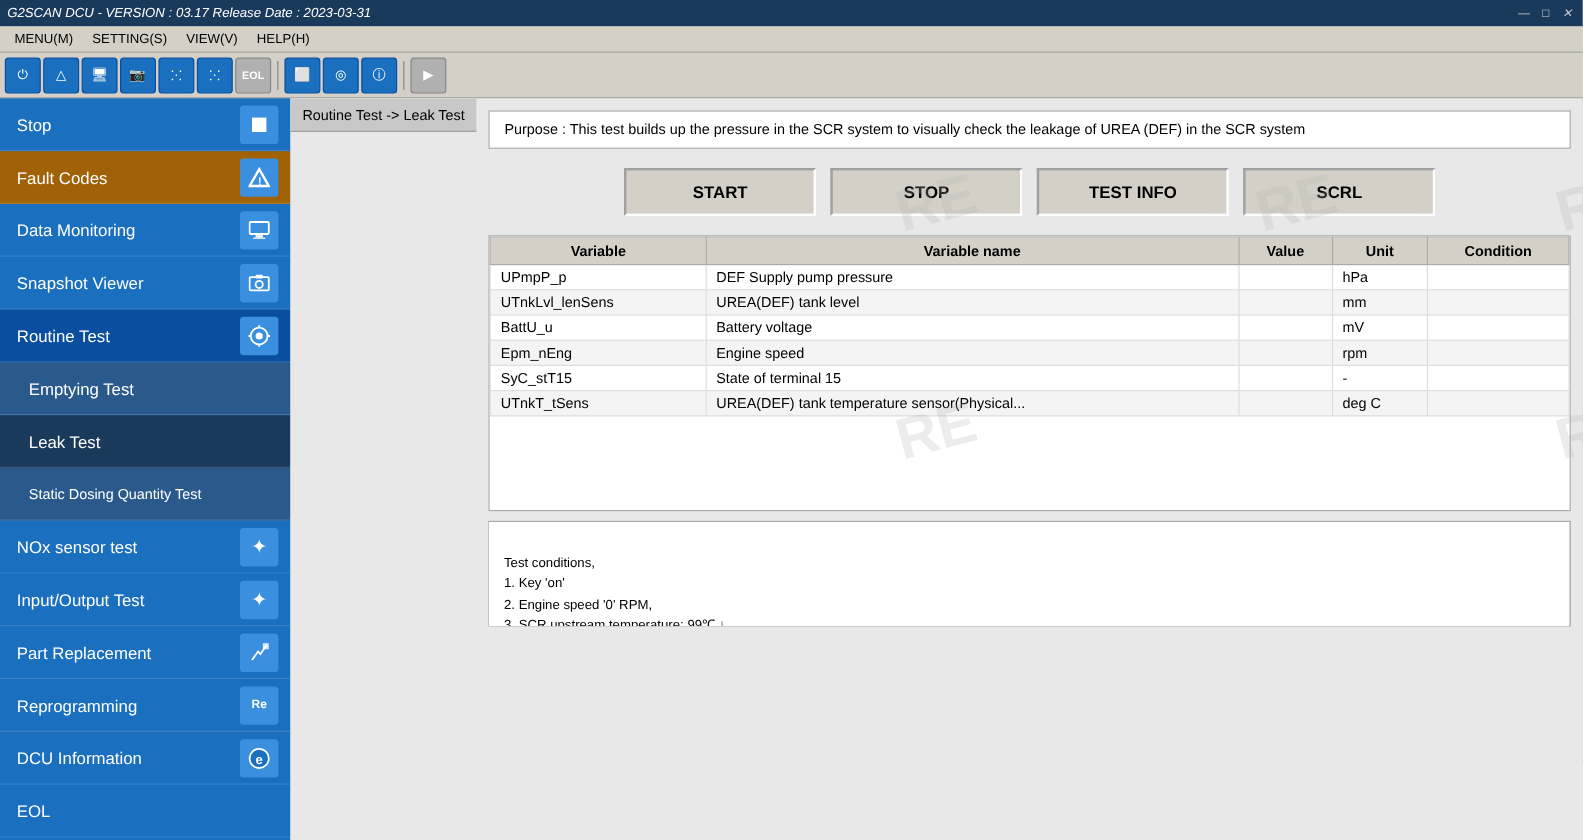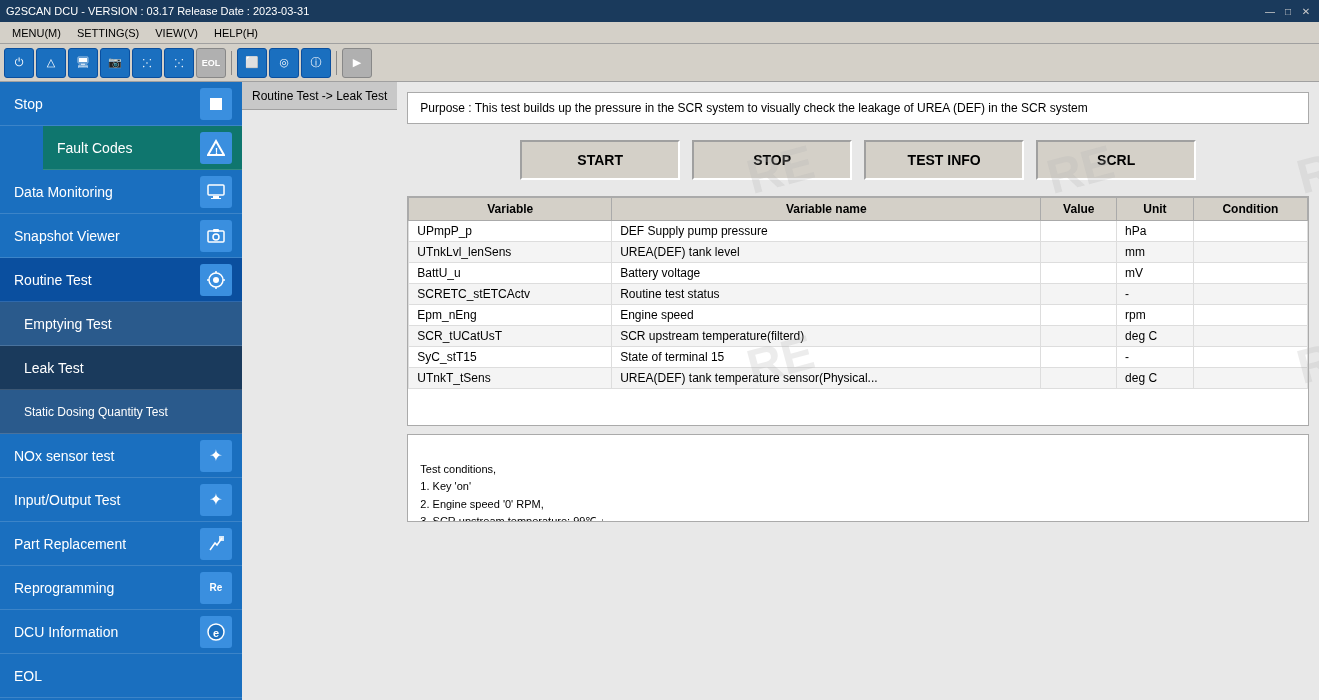--- a/index.html
+++ b/index.html
@@ -1,19 +1,19 @@
 <!DOCTYPE html>
 <html><head>
   <meta charset="utf-8">
   <style>
     * { margin: 0; padding: 0; box-sizing: border-box; }
     body { width: 1319px; height: 700px; background: #d4d0c8; font-family: 'Segoe UI', Tahoma, Arial, sans-serif; font-size: 12px; overflow: hidden; user-select: none; }
 
     
-    #title-bar { height: 22px; background: #1a3a5c; display: flex; align-items: center; justify-content: space-between; padding: 0 6px; color: #fff; font-size: 11px; }
+    #title-bar { height: 22px; background: #1a3a5c; display: flex; align-items: center; justify-content: space-between; padding: 0 6px; color: #fff; font-size: 11px; font-style: italic; }
     #title-bar-controls { display: flex; gap: 4px; }
     #title-bar-controls span { width: 14px; height: 14px; display: flex; align-items: center; justify-content: center; cursor: pointer; color: #ccc; font-size: 10px; }
 
     
     #menu-bar { height: 22px; background: #d4d0c8; display: flex; align-items: center; padding: 0 4px; border-bottom: 1px solid #a0a0a0; }
     #menu-bar span { padding: 2px 8px; font-size: 11px; cursor: pointer; color: #000; }
 
     
     #toolbar { height: 38px; background: #d4d0c8; display: flex; align-items: center; padding: 0 4px; gap: 2px; border-bottom: 1px solid #a0a0a0; }
     .toolbar-btn { width: 30px; height: 30px; background: #1a6fbf; border: 1px solid #0a4f9f; border-radius: 3px; display: flex; align-items: center; justify-content: center; cursor: pointer; color: #fff; font-size: 11px; }
@@ -98,21 +98,21 @@
 
     <div class="sidebar-item" style="background:#1a6fbf;">
       <span>Stop</span>
       <div class="icon" style="background:#3a8fdf;border-radius:3px;width:32px;height:32px;display:flex;align-items:center;justify-content:center;">
         <svg width="18" height="18" viewBox="0 0 18 18">
             <rect x="3" y="3" width="12" height="12" fill="white"></rect>
           </svg>
       </div>
     </div>
 
-    <div class="sidebar-item" style="background:#0f766e;margin-left:43px;">
+    <div class="sidebar-item" style="background:#a16207;">
       <span>Fault Codes</span>
       <div class="icon" style="background:#3a8fdf;border-radius:3px;width:32px;height:32px;display:flex;align-items:center;justify-content:center;">
         <svg width="18" height="18" viewBox="0 0 18 18">
             <polygon points="9,2 17,16 1,16" fill="none" stroke="white" stroke-width="2"></polygon>
             <text x="8" y="15" fill="white" font-size="9" font-weight="bold">!</text>
           </svg>
       </div>
     </div>
 
     <div class="sidebar-item" style="background:#1a6fbf;">
@@ -256,38 +256,24 @@
                 <td></td>
               </tr>
               <tr>
                 <td>BattU_u</td>
                 <td>Battery voltage</td>
                 <td></td>
                 <td>mV</td>
                 <td></td>
               </tr>
               <tr>
-                <td>SCRETC_stETCActv</td>
-                <td>Routine test status</td>
-                <td></td>
-                <td>-</td>
-                <td></td>
-              </tr>
-              <tr>
                 <td>Epm_nEng</td>
                 <td>Engine speed</td>
                 <td></td>
                 <td>rpm</td>
-                <td></td>
-              </tr>
-              <tr>
-                <td>SCR_tUCatUsT</td>
-                <td>SCR upstream temperature(filterd)</td>
-                <td></td>
-                <td>deg C</td>
                 <td></td>
               </tr>
               <tr>
                 <td>SyC_stT15</td>
                 <td>State of terminal 15</td>
                 <td></td>
                 <td>-</td>
                 <td></td>
               </tr>
               <tr>

